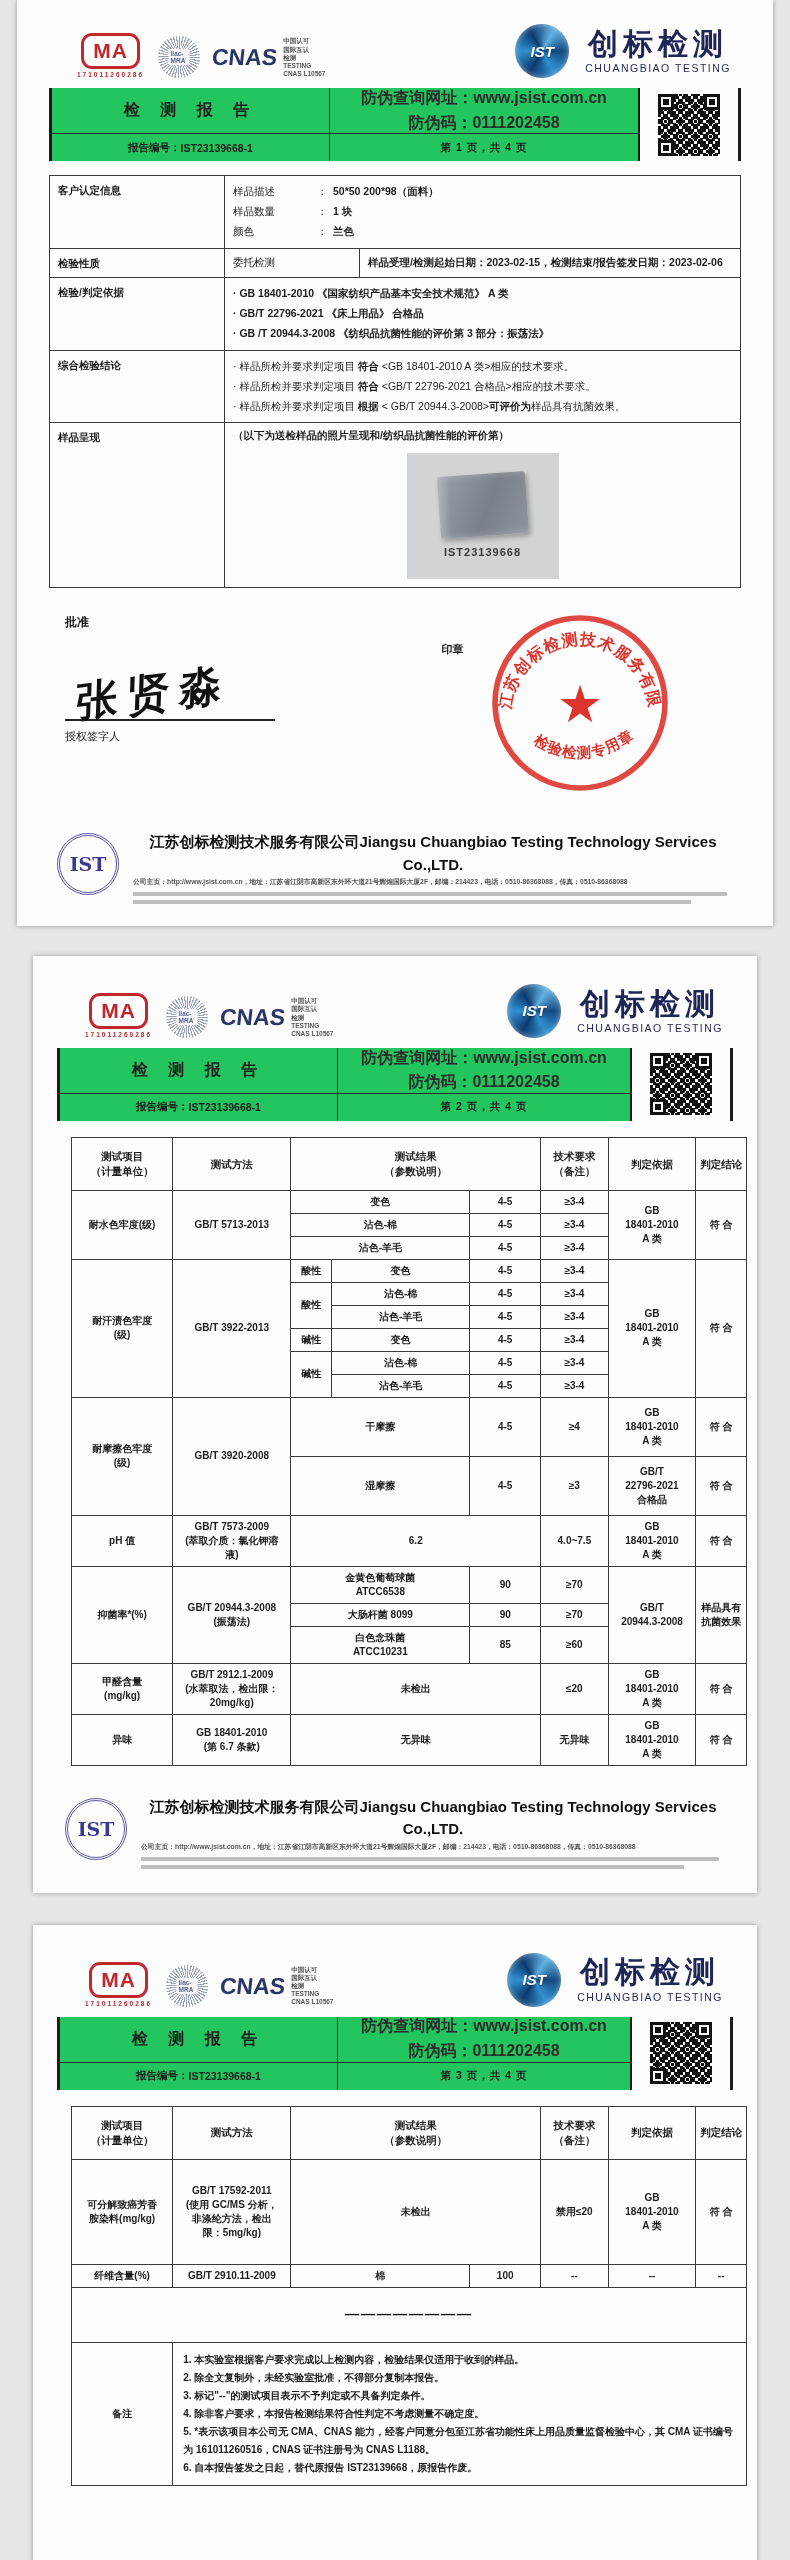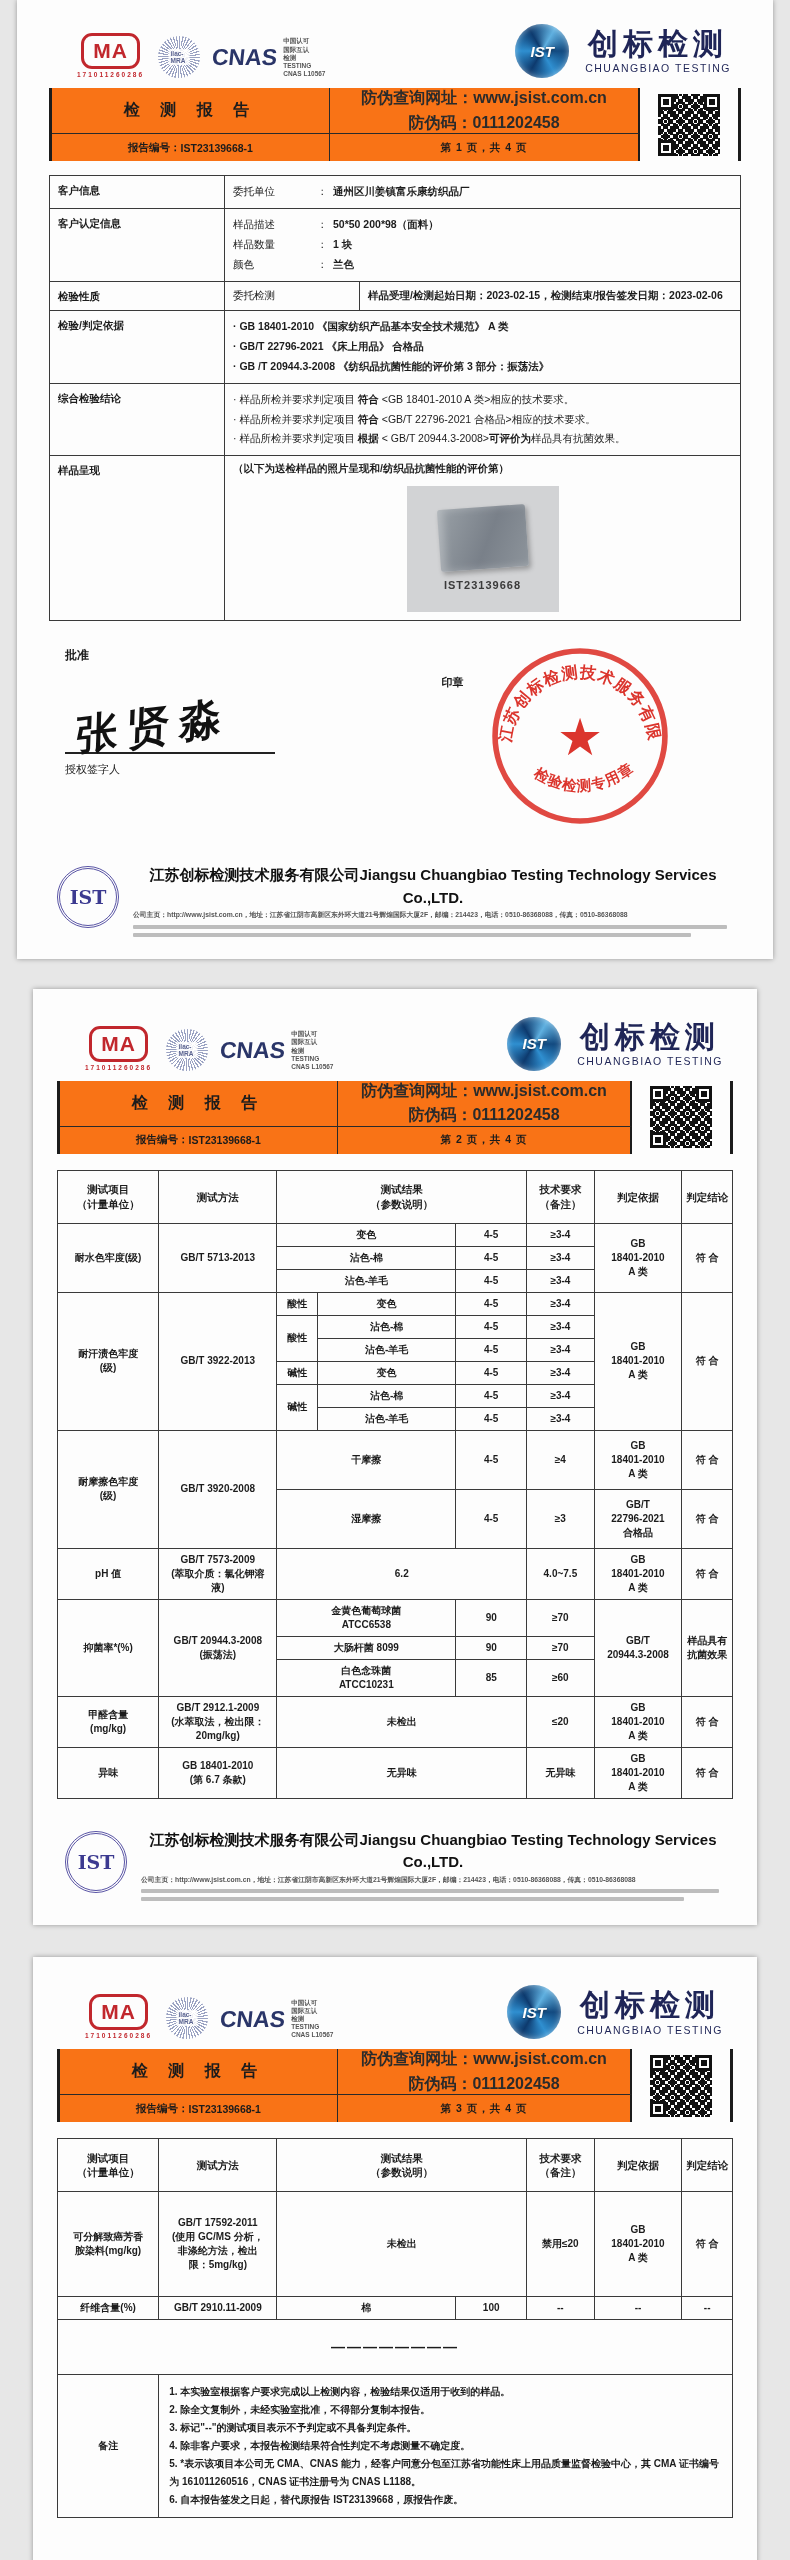--- a/index.html
+++ b/index.html
@@ -31,21 +31,21 @@
   .ist-circle{width:54px;height:54px;border-radius:50%;flex:none;display:flex;align-items:center;justify-content:center;
         background:conic-gradient(from 210deg,#0d3a6e,#2f8fd0,#0d3a6e,#5fb0e0,#134a80,#2f8fd0,#0d3a6e);
         box-shadow:inset 0 0 6px rgba(255,255,255,.5);}
   .ist-circle span{color:#fff;font-weight:800;font-style:italic;font-size:15px;text-shadow:0 1px 2px rgba(0,0,0,.4);}
   .brand-txt{margin-left:16px;text-align:center;}
   .brand-cn{font-size:30px;font-weight:800;color:#1f2557;letter-spacing:5px;line-height:1.05;}
   .brand-en{font-size:10.5px;font-weight:400;color:#1f2557;letter-spacing:1.5px;margin-top:3px;}
 
   
   .titlebar{display:grid;grid-template-columns:278px 1fr 98px;grid-template-rows:46px 27px;
-            background:#f97316;border-left:3px solid #1c1c1c;border-right:3px solid #1c1c1c;margin:0 2px;}
+            background:#22c55e;border-left:3px solid #1c1c1c;border-right:3px solid #1c1c1c;margin:0 2px;}
   .tb-cell{display:flex;align-items:center;justify-content:center;}
   .tb-title{grid-column:1;grid-row:1;border-bottom:1.5px solid #2a2a2a;border-right:1.5px solid #2a2a2a;}
   .tb-title span{font-size:16px;font-weight:800;letter-spacing:8px;}
   .tb-anti{grid-column:2;grid-row:1;flex-direction:column;border-bottom:1.5px solid #2a2a2a;border-right:2px solid #1c1c1c;}
   .tb-anti div{font-size:16px;font-weight:700;line-height:1.55;color:#2b2b2b;}
   .tb-qr{grid-column:3;grid-row:1/3;background:#fdfdfd;}
   .tb-repno{grid-column:1;grid-row:2;border-right:1.5px solid #2a2a2a;font-size:10.5px;font-weight:800;}
   .tb-page{grid-column:2;grid-row:2;border-right:2px solid #1c1c1c;font-size:10.5px;font-weight:700;letter-spacing:1px;}
   .qr{position:relative;width:62px;height:62px;background-color:#fff;
       background-image:conic-gradient(#111 25%,transparent 0 50%,#111 0 75%,transparent 0),
@@ -93,21 +93,21 @@
   .foot-logo{width:56px;height:56px;flex:none;border:3px double #5a55a5;border-radius:50%;
              display:flex;align-items:center;justify-content:center;margin-top:2px;}
   .foot-logo span{font-family:"DejaVu Serif","Liberation Serif",serif;font-size:19px;font-weight:800;color:#3c3a90;}
   .foot-txt{margin-left:14px;flex:1;}
   .foot-co{font-size:15px;font-weight:800;color:#111;line-height:1.5;text-align:center;}
   .foot-line{font-size:6.8px;color:#555;line-height:1.7;font-weight:600;}
   .bar{height:4px;background:#bdbdbd;border-radius:1px;margin:4px 0;}
   .b1{width:99%;} .b2{width:93%;}
 
   
-  .tbl{border-collapse:collapse;width:calc(100% - 4px);margin:16px 2px 0;}
+  .tbl{border-collapse:collapse;width:calc(100% - 4px);margin:16px 16px 0;}
   .tbl th,.tbl td{border:1.5px solid #3a3a3a;font-size:10px;padding:4px 3px;text-align:center;
                   vertical-align:middle;font-weight:600;line-height:1.4;}
   .tbl th{font-weight:800;font-size:10.5px;height:44px;}
   .pl{white-space:pre-line;}
   .row-tall td{height:50px;}
   .row-mid td{height:40px;}
   .row-aroma td{height:96px;}
   .dash-row td{height:46px;font-size:14px;letter-spacing:2px;font-weight:700;}
   .remarks{text-align:left !important;padding:8px 10px !important;}
   .remarks div{line-height:1.8;font-weight:700;}
@@ -164,32 +164,20 @@
       </div>
     <div class="tb-cell tb-repno">
         <span>报告编号：</span>
         <span>IST23139668-1</span>
       </div>
     <div class="tb-cell tb-page">第 1 页，共 4 页</div>
   </div>
 
   <table class="info">
     <tbody>
-        <tr>
-      <td class="lbl">客户信息</td>
-      <td colspan="2">
-        <div class="flines">
-          <div>
-                <span class="flabel">委托单位</span>
-                <span class="fcolon">：</span>
-                <span class="fval">通州区川姜镇富乐康纺织品厂</span>
-              </div>
-        </div>
-      </td>
-    </tr>
     <tr>
       <td class="lbl">客户认定信息</td>
       <td colspan="2">
         <div class="flines">
           <div>
                 <span class="flabel">样品描述</span>
                 <span class="fcolon">：</span>
                 <span class="fval">50*50 200*98（面料）</span>
               </div>
           <div>

